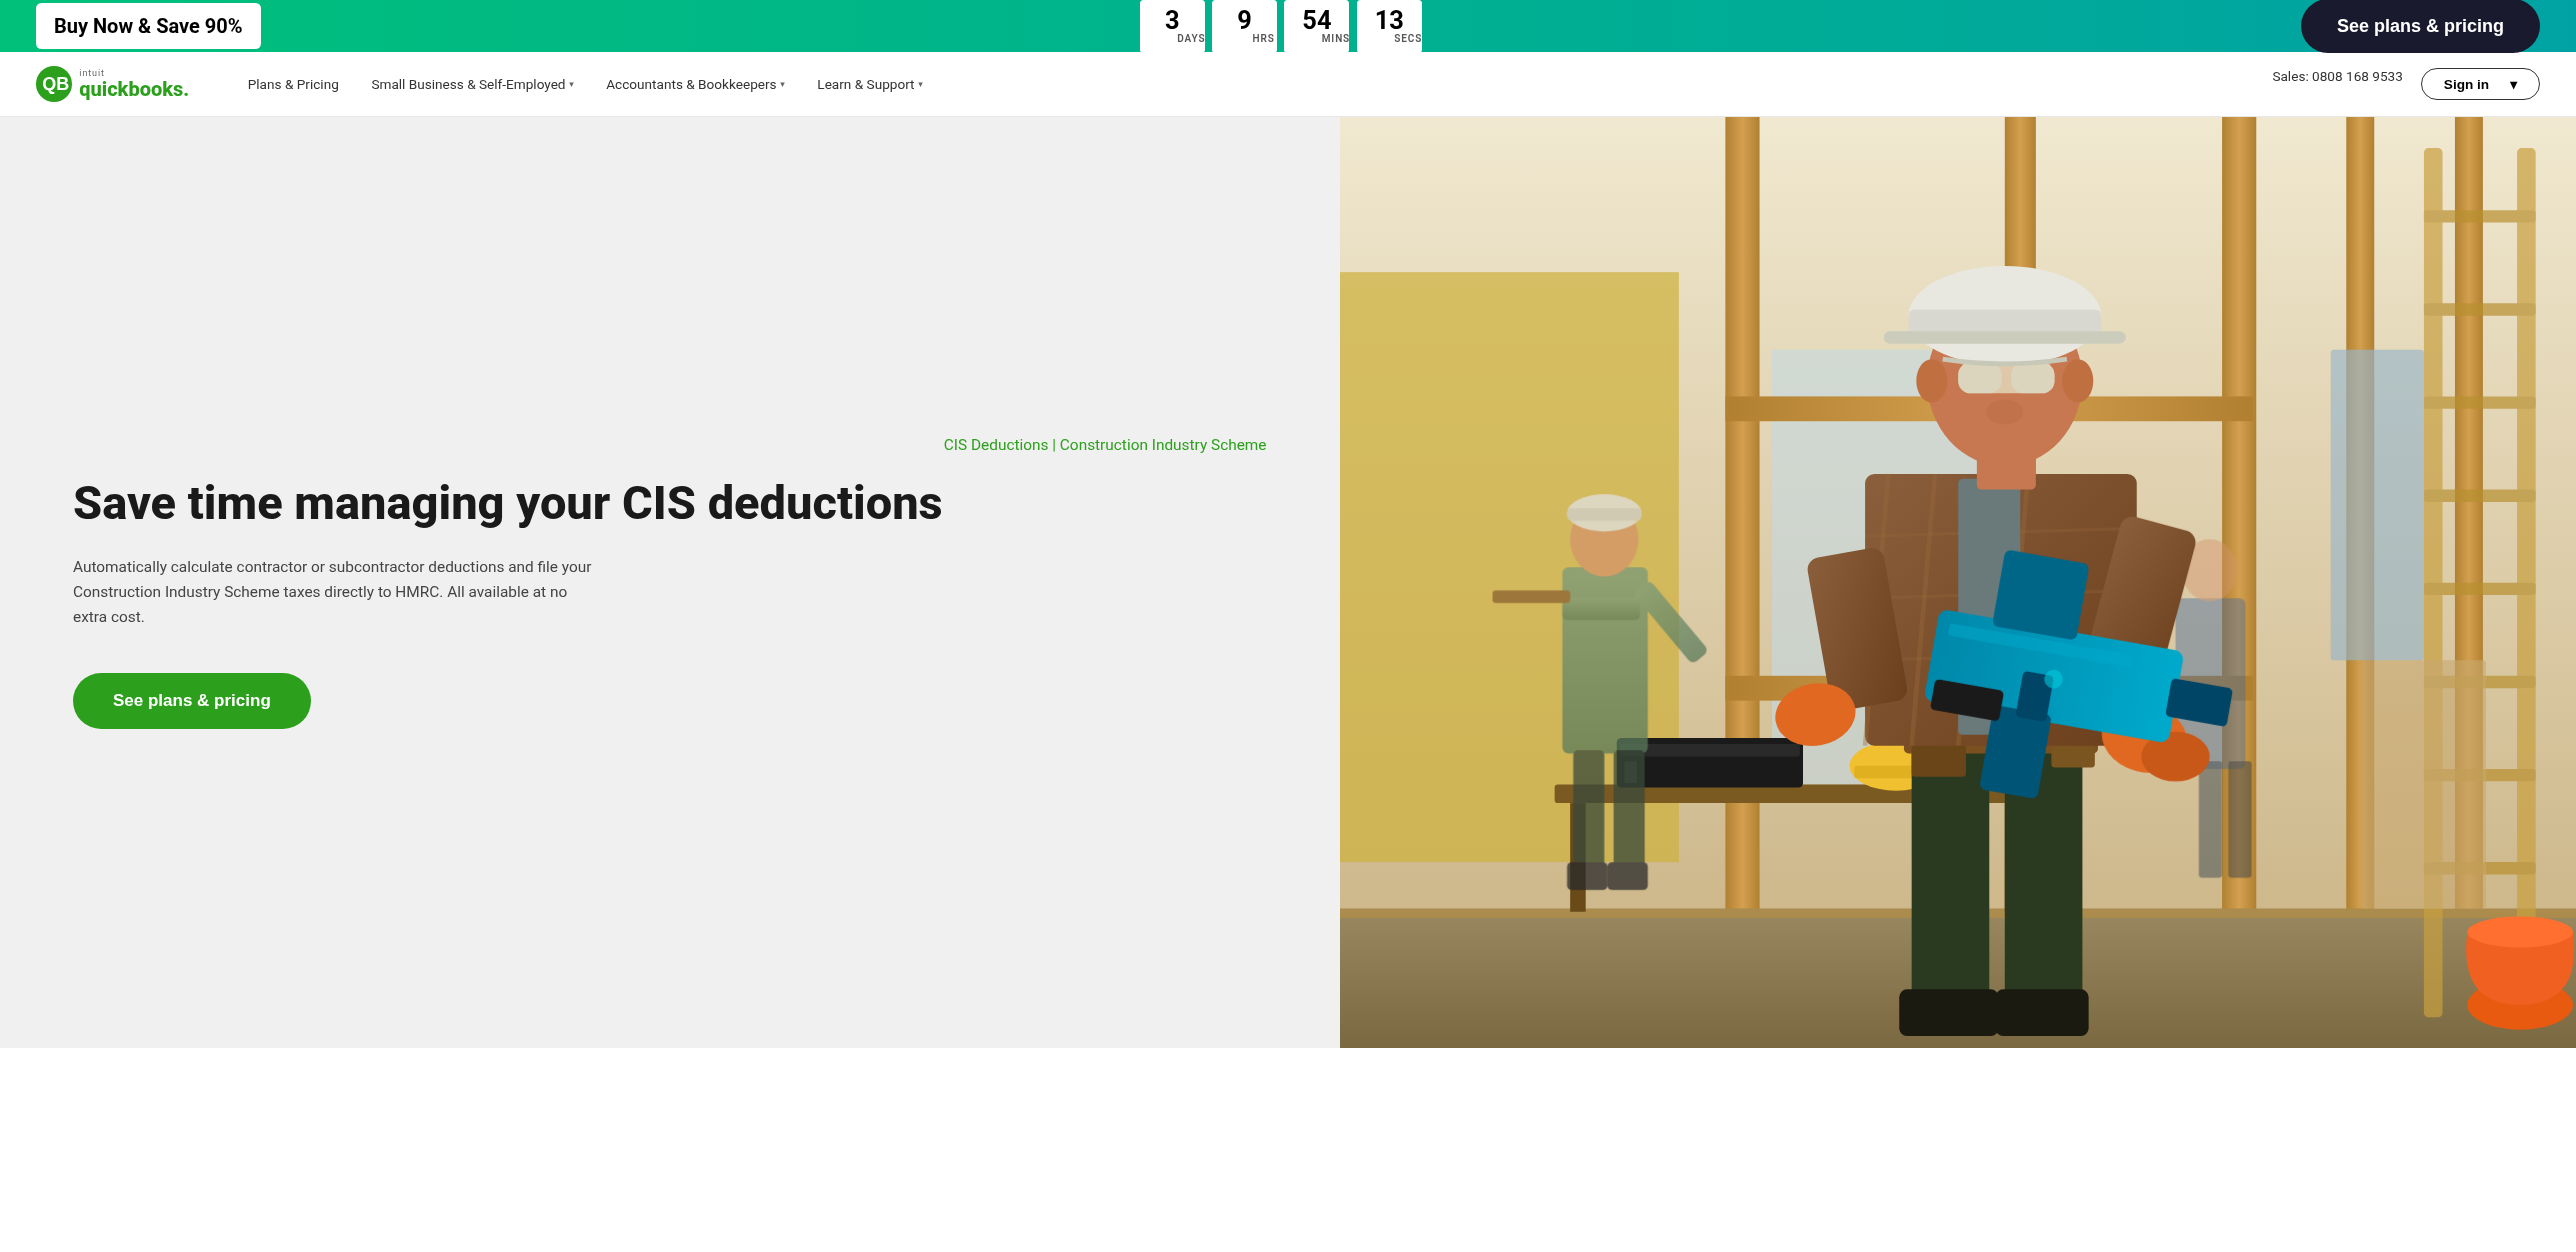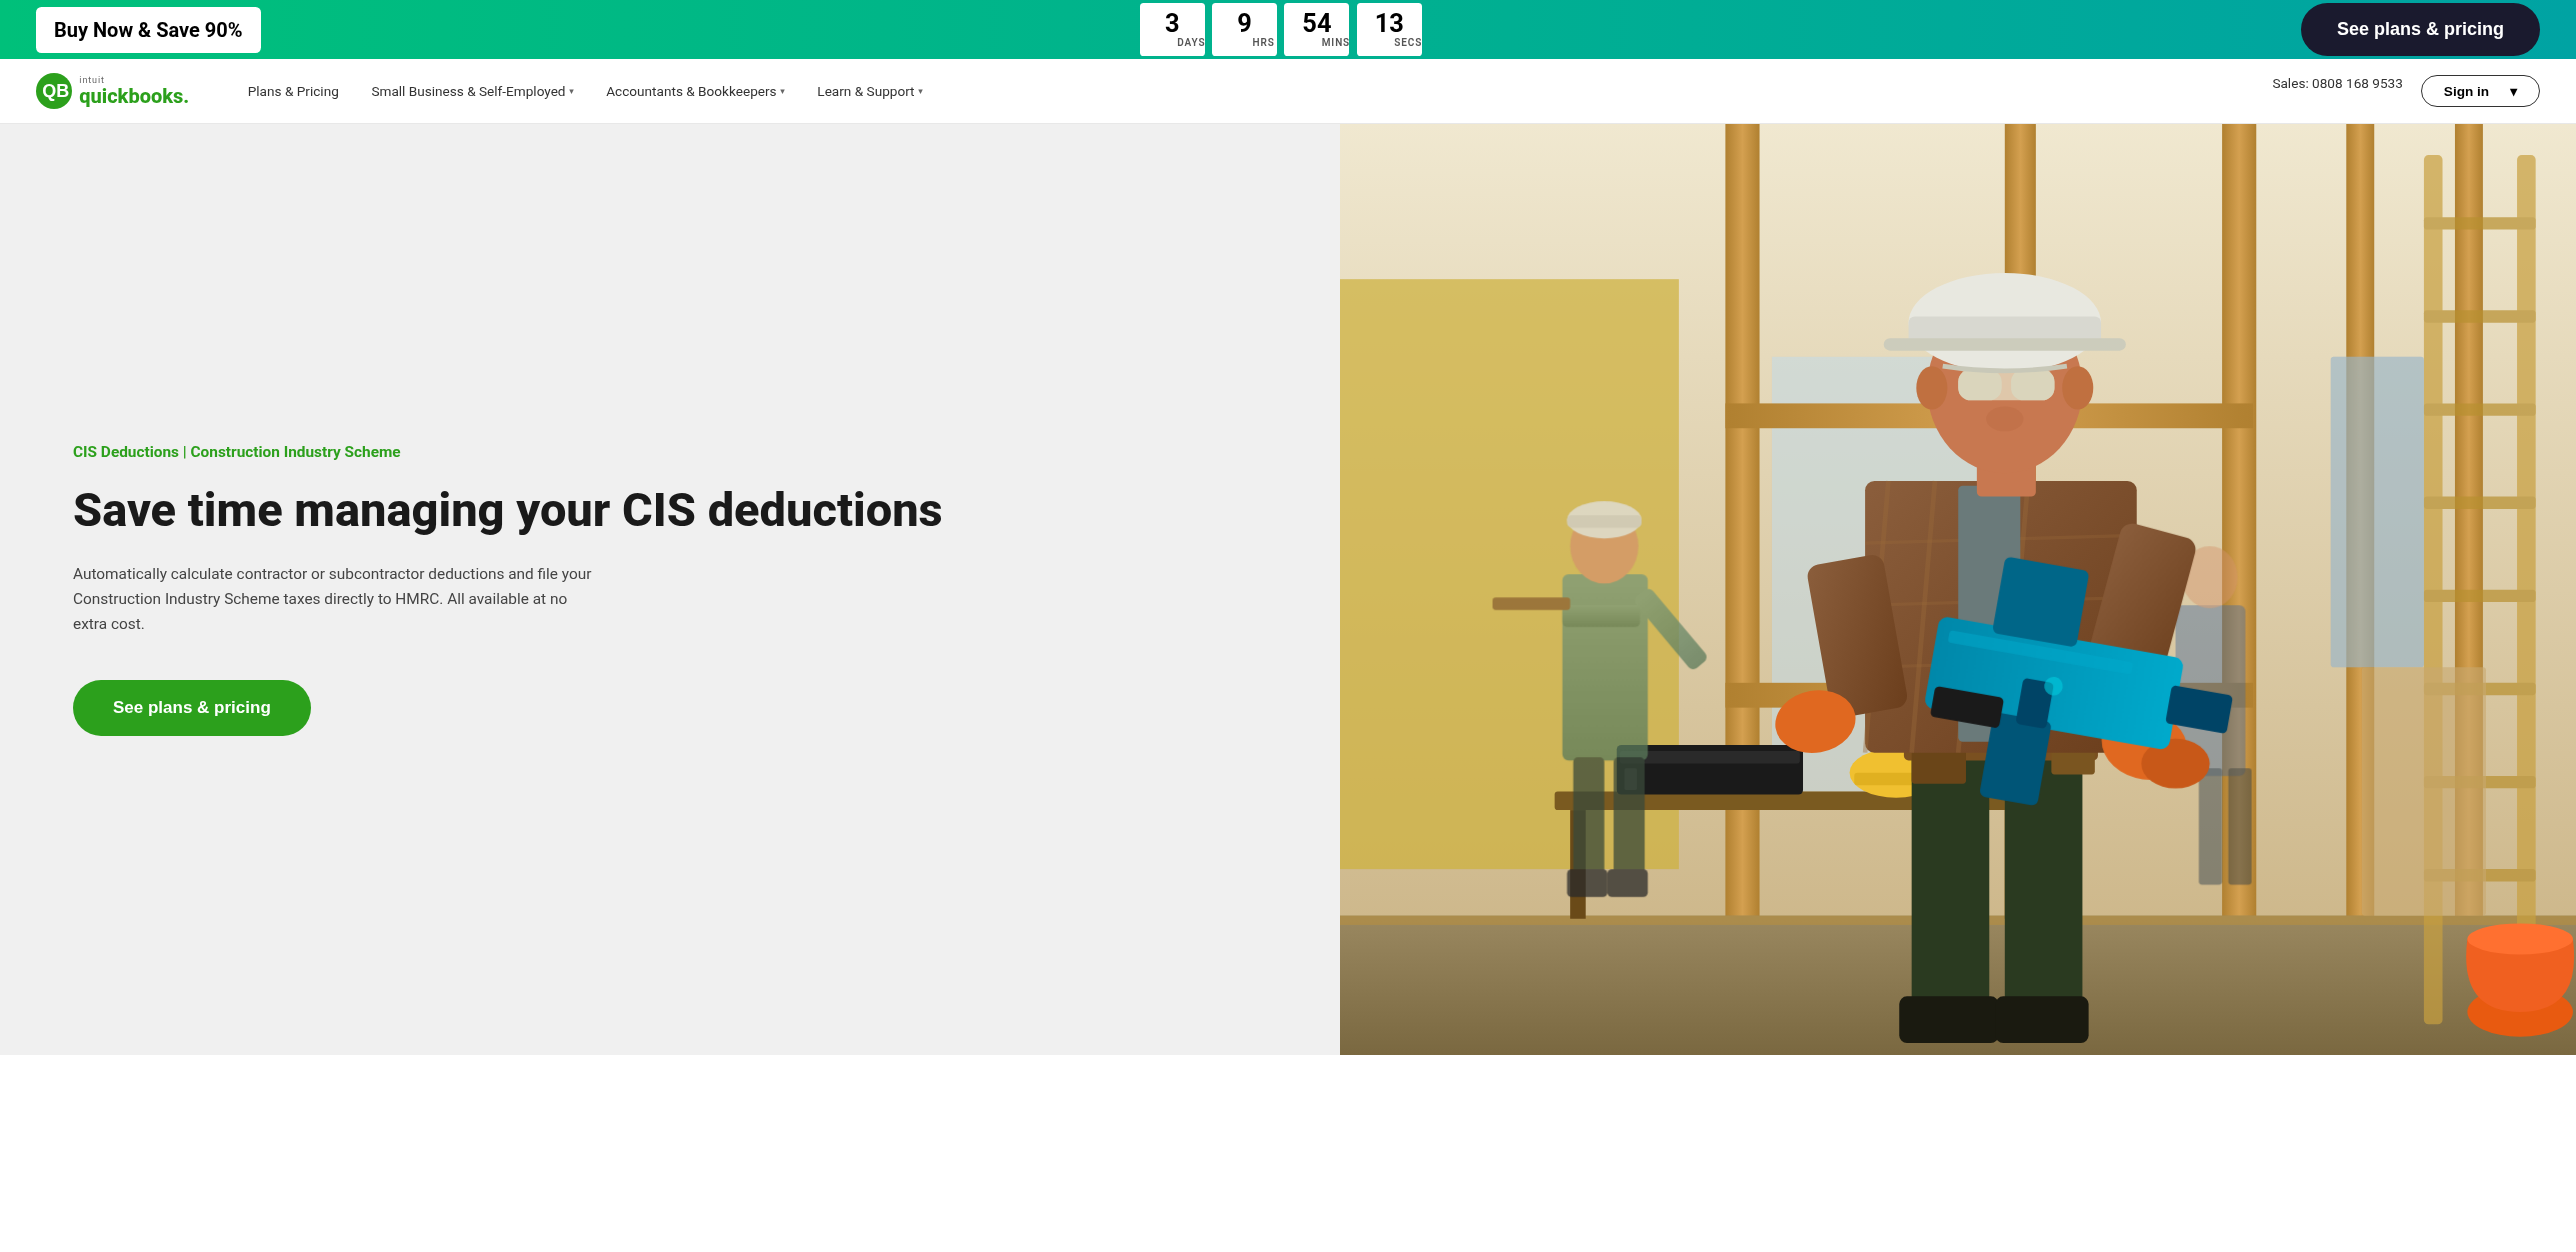--- a/index.html
+++ b/index.html
@@ -5,21 +5,21 @@
     * { margin: 0; padding: 0; box-sizing: border-box; }
     body { font-family: -apple-system, BlinkMacSystemFont, 'Segoe UI', Roboto, Arial, sans-serif; overflow-x: hidden; }
 
     
     .top-banner {
       background: linear-gradient(90deg, #00c07a 0%, #00a3a3 100%);
       display: flex;
       align-items: center;
       justify-content: space-between;
       padding: 0 36px;
-      height: 59px;
+      height: 52px;
     }
     .banner-promo {
       background: white;
       border-radius: 5.4px;
       padding: 11px 18px;
       font-size: 20px;
       font-weight: 700;
       color: #000;
       white-space: nowrap;
     }
@@ -149,23 +149,24 @@
     .hero-left {
       flex: 0 0 52%;
       padding: 73px 73px 73px 73px;
       display: flex;
       flex-direction: column;
       justify-content: center;
       background: #f0f0f0;
     }
     .hero-subtitle {
       font-size: 15.4px;
-      font-weight: 700;
+      font-weight: 400;
       color: #2ca01c;
       margin-bottom: 22px;
+      text-align: right;
     }
     .hero-title {
       font-size: 47px;
       font-weight: 800;
       color: #1a1a1a;
       line-height: 1.15;
       margin-bottom: 25.4px;
     }
     .hero-description {
       font-size: 15.4px;

